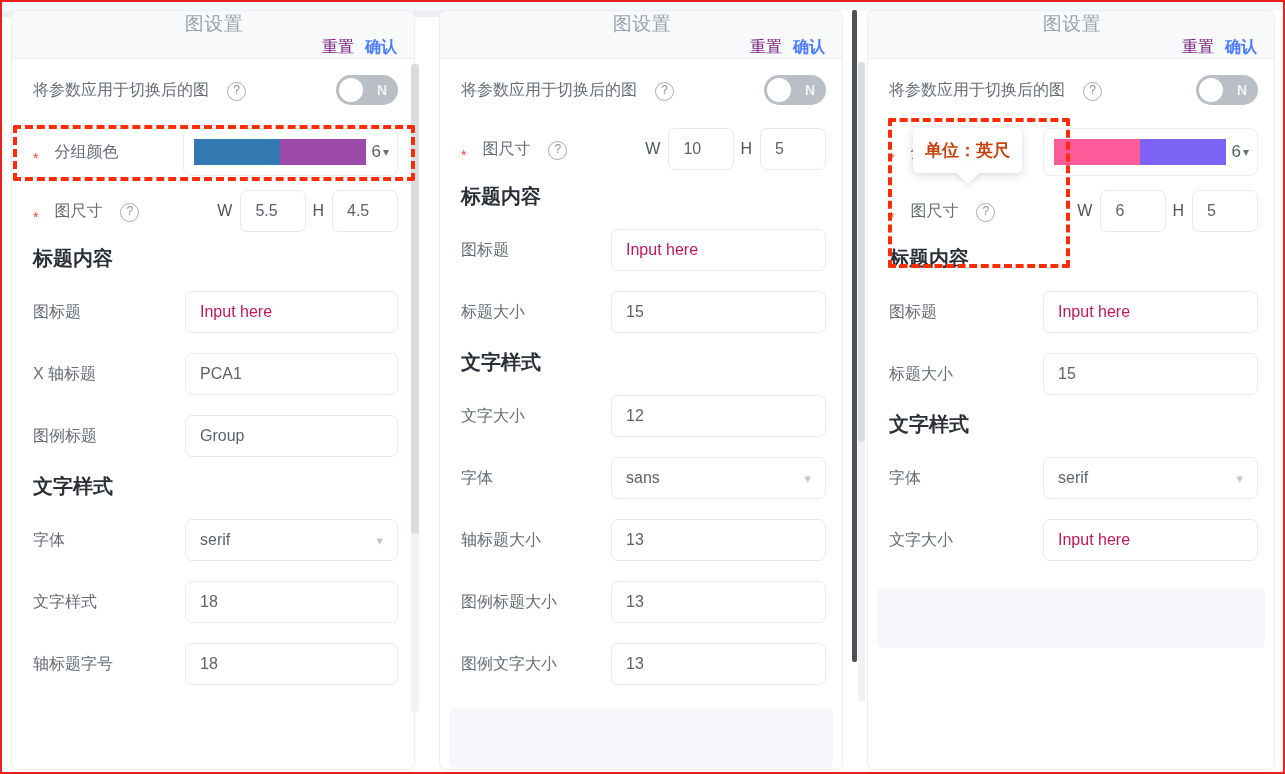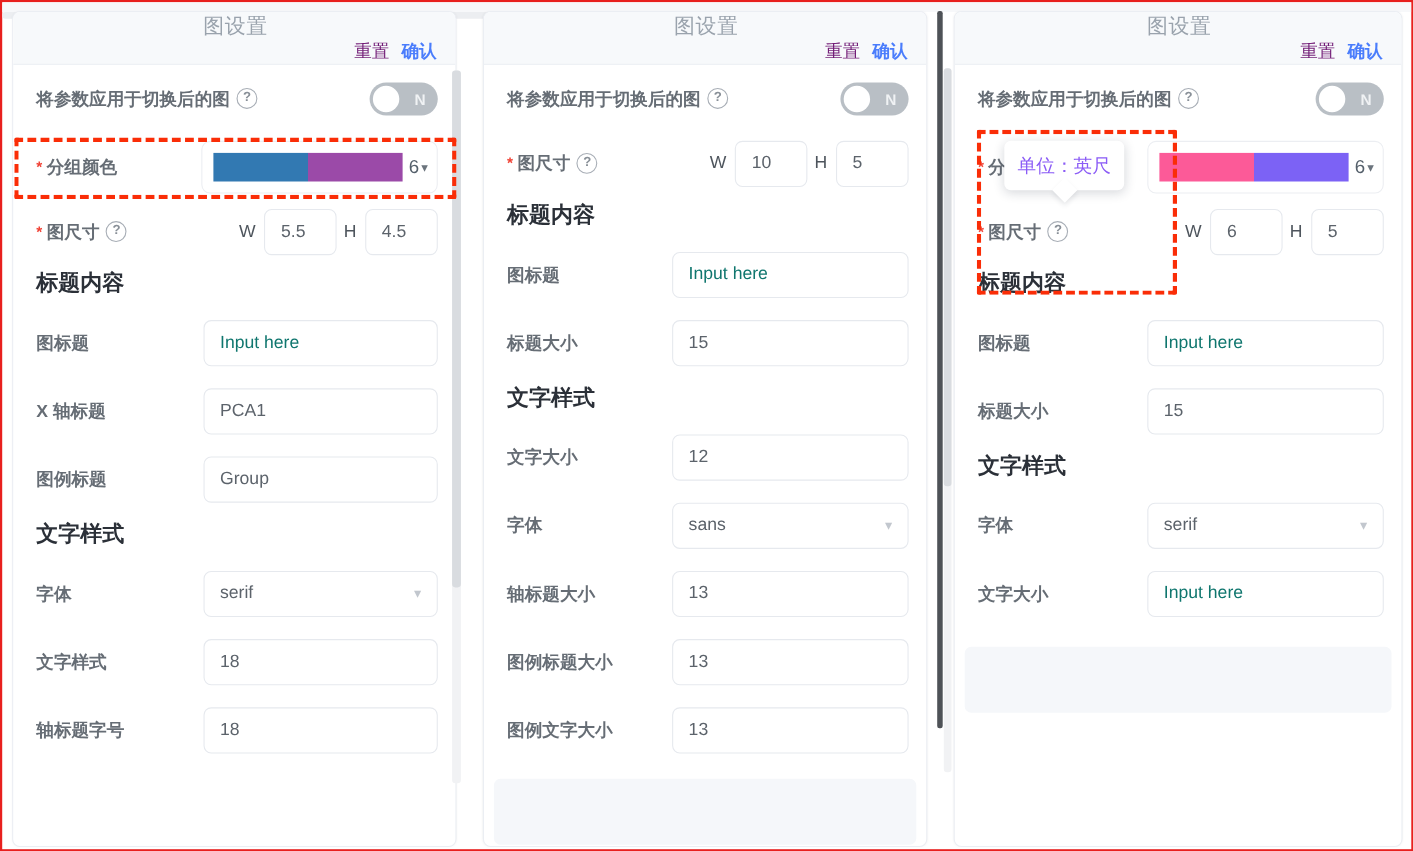--- a/index.html
+++ b/index.html
@@ -66,21 +66,21 @@
 
   
   .row{
     display:flex;align-items:center;
     height:62px;
   }
   .row.tight{height:56px;}
   .row-label{
     font-size:16px;color:#666d75;
     white-space:nowrap;
-    display:flex;align-items:flex-start;gap:3px;font-weight:bold;
+    display:flex;align-items:flex-end;gap:15px;
   }
   .req-star{color:#f04134;font-size:14px;line-height:1;position:relative;top:2px;margin-right:1px;}
   .help-icon{
     display:inline-block;width:17px;height:17px;border-radius:50%;
     border:1.3px solid #a8aeb6;color:#888f97;
     font-size:12px;line-height:15px;text-align:center;
     margin-left:3px;
   }
 
   .field{
@@ -90,21 +90,21 @@
     box-sizing:border-box;
     height:42px;
     border:1px solid #e6e9ee;
     border-radius:7px;
     background:#fff;
     display:flex;align-items:center;
     padding:12px 14px;
     font-size:16px;
     color:#5c636b;
   }
-  .input.ph{color:#0f766e;}
+  .input.ph{color:#be185d;}
   .input.w-lg{width:215px;}
   .input.w-sm{width:66px;}
   .input.w-md{width:213px;}
   .select{justify-content:space-between;}
   .chev{color:#c2c7ce;font-size:13px;}
 
   .size-field{margin-left:auto;display:flex;align-items:center;gap:6px;}
   .wh-tag{font-size:16px;color:#4e555d;margin-right:2px;}
 
   
@@ -155,22 +155,23 @@
   #hl-group-color{left:11px;top:123px;width:402px;height:56px;}
   #hl-figsize-3{left:886px;top:116px;width:182px;height:150px;}
 
   
   .tooltip{
     position:absolute;
     background:#ffffff;
     border-radius:6px;
     box-shadow:0 2px 10px rgba(30,40,60,.18);
     padding:11px 12px;
-    font-size:17px;color:#8b5cf6;
+    font-size:17px;color:#c2410c;
     white-space:nowrap;
+    font-weight:bold;
   }
   .tooltip:after{
     content:"";position:absolute;left:50%;bottom:-8px;
     transform:translateX(-50%) rotate(45deg);
     width:16px;height:16px;background:#fff;
     box-shadow:2px 2px 5px rgba(30,40,60,.10);
   }
   #tip-unit{left:911px;top:126px;}
 
   

